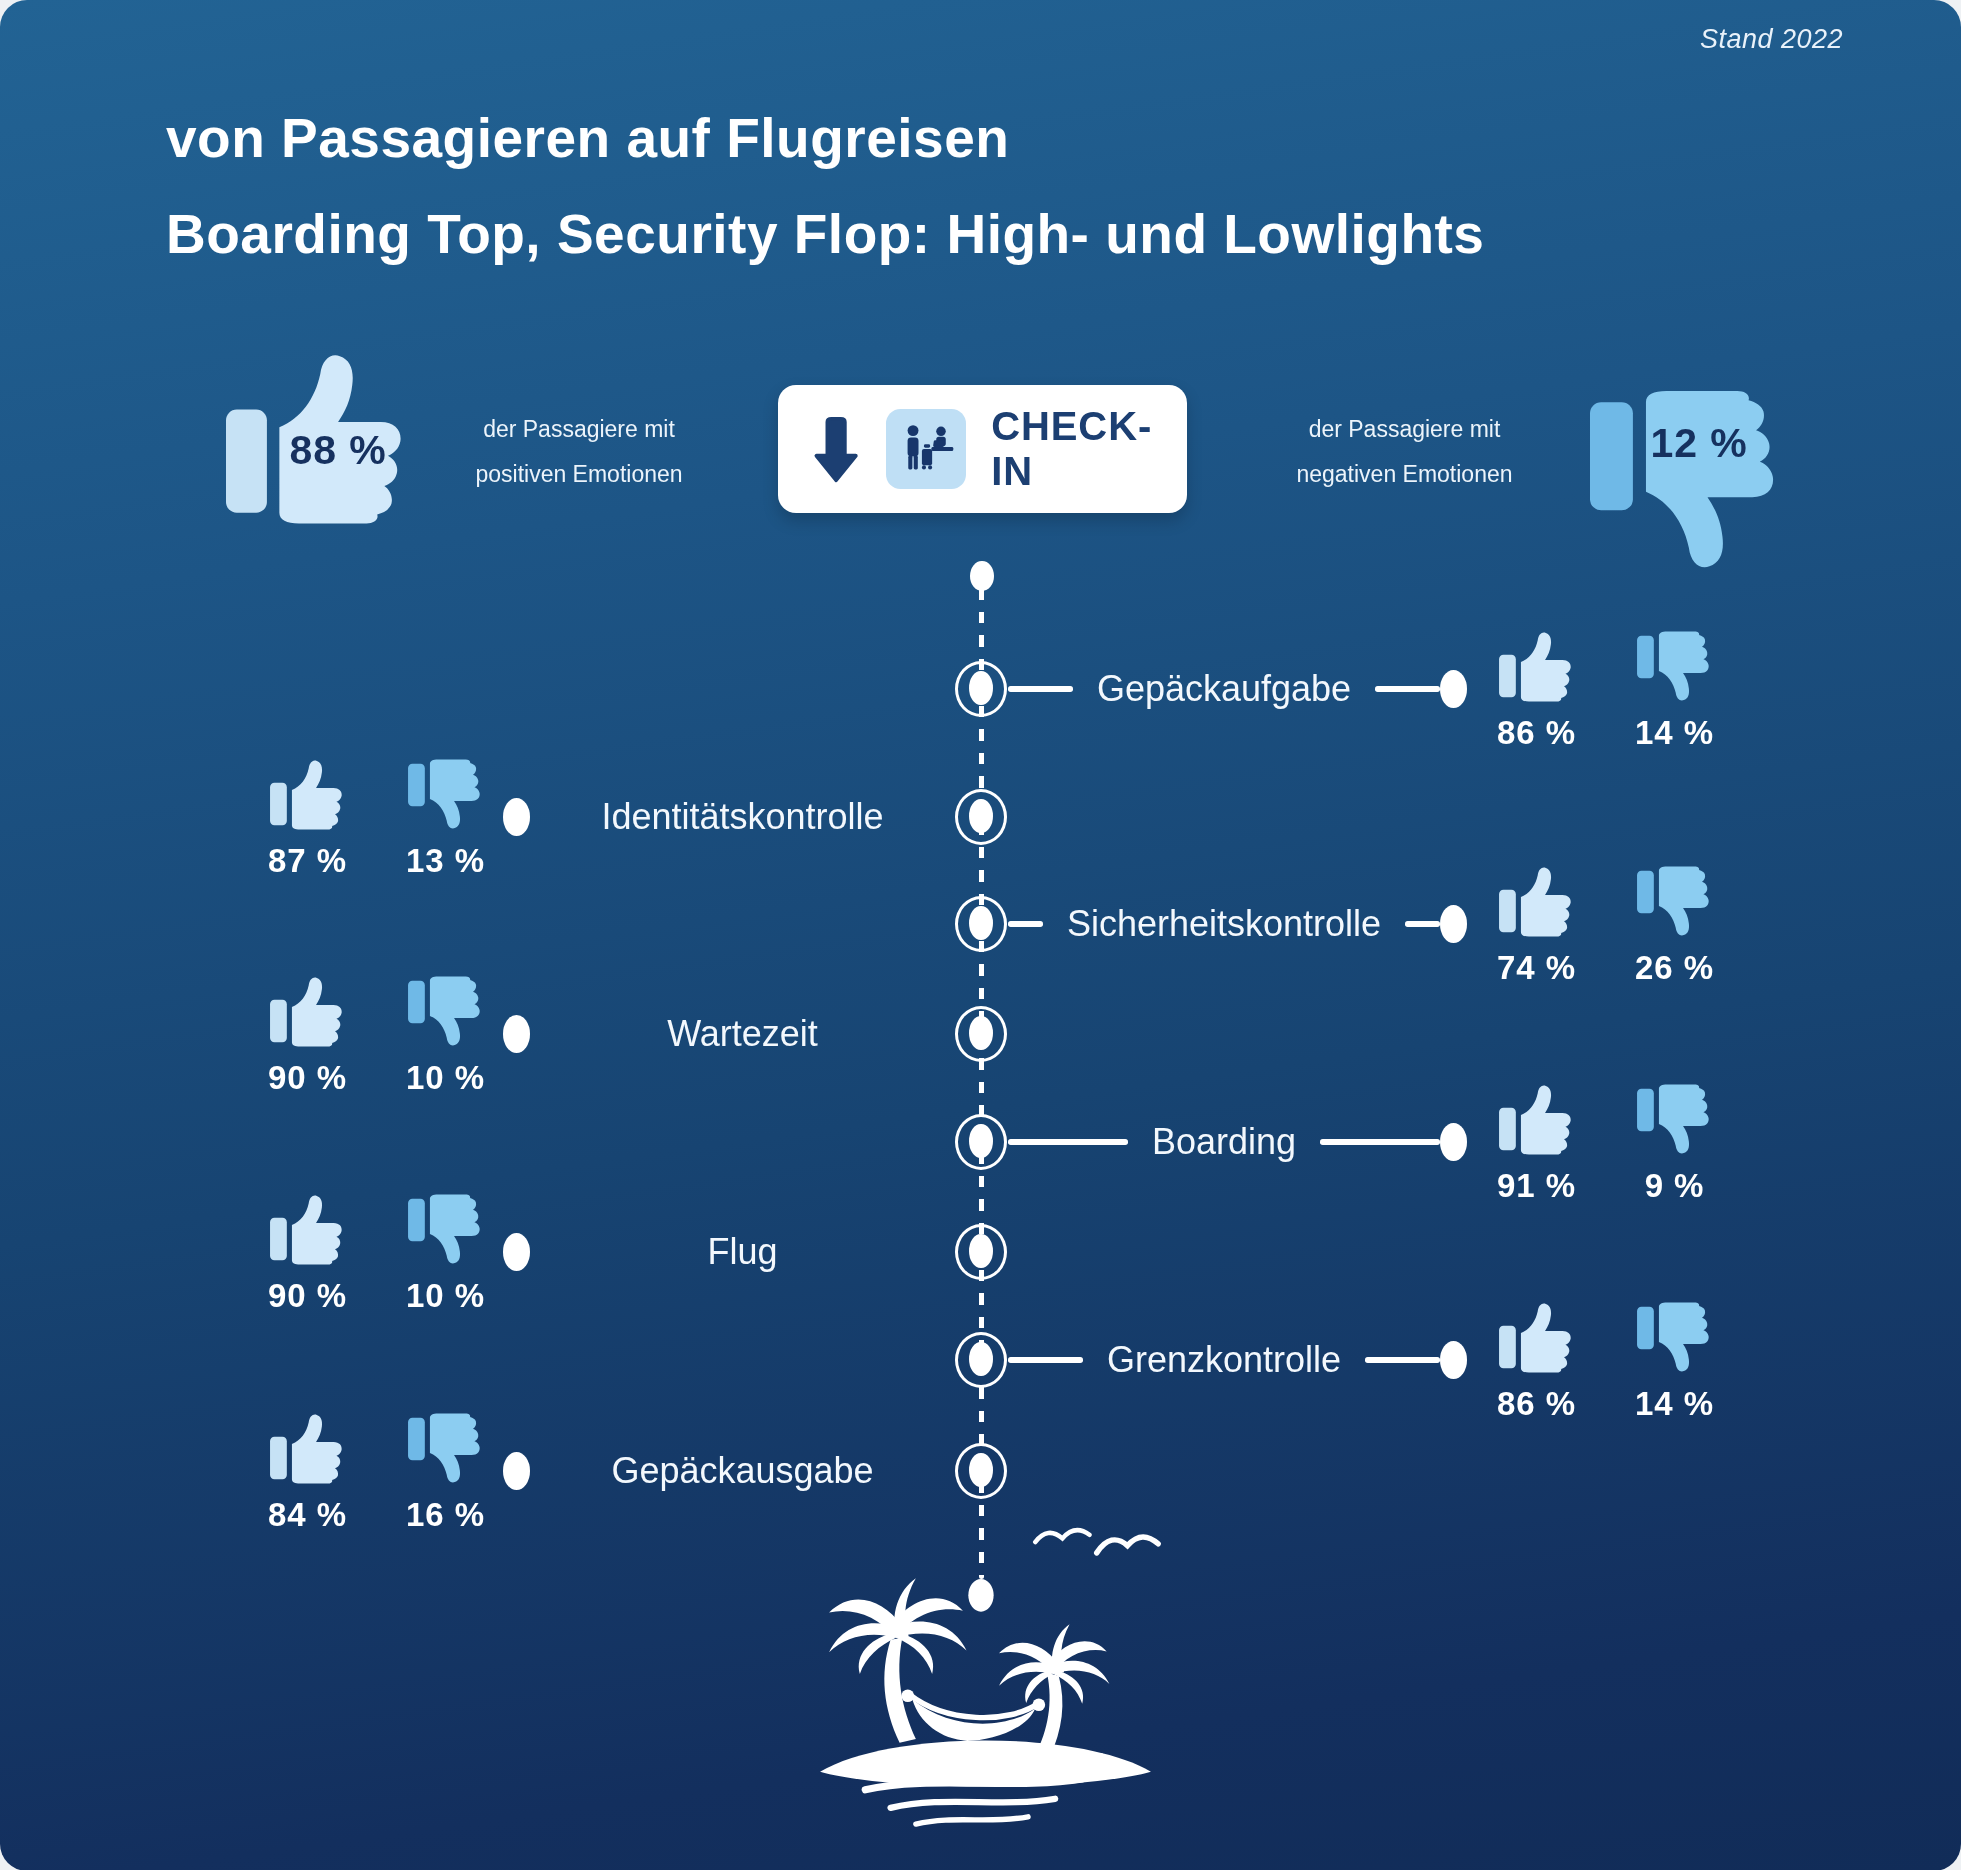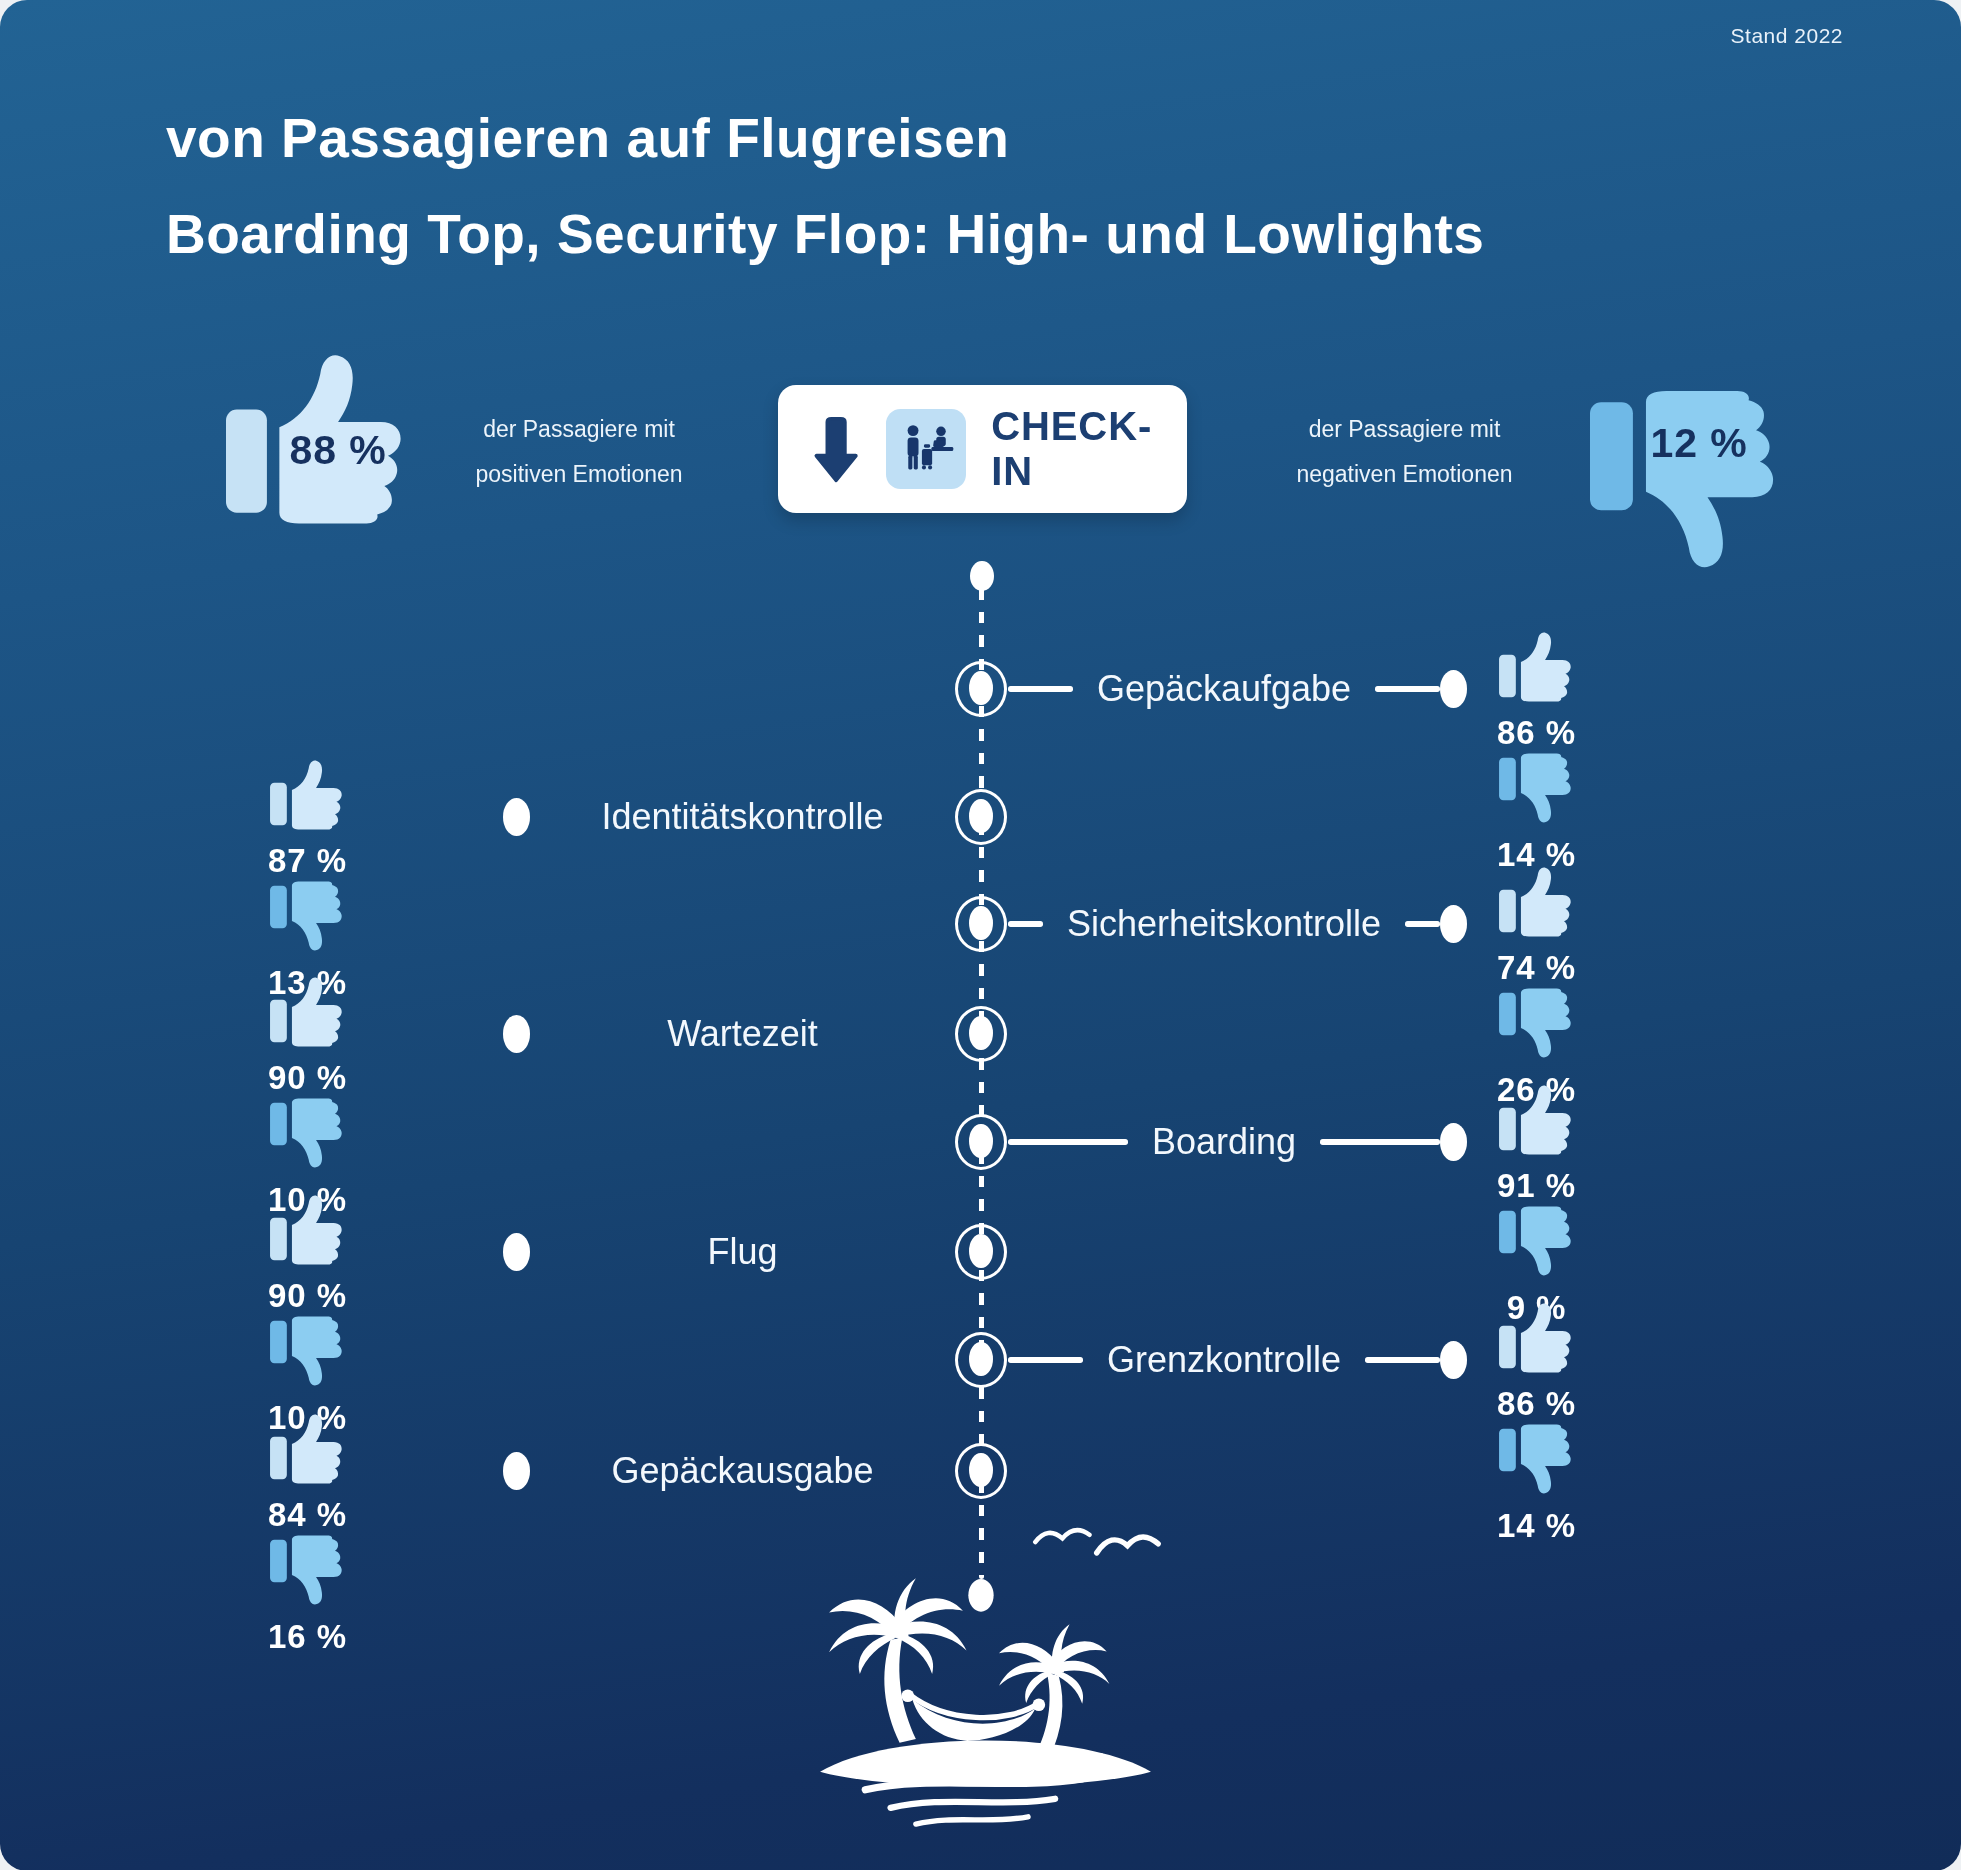--- a/index.html
+++ b/index.html
@@ -11,21 +11,21 @@
     -webkit-font-smoothing:antialiased;
   }
   .card{
     position:absolute;inset:0;
     border-radius:27px;
     background:linear-gradient(172deg,#226394 0%,#1d5586 28%,#174472 58%,#132f5e 88%,#112c58 100%);
     overflow:hidden;
   }
   .stand{
     position:absolute;top:23.5px;right:118px;
-    color:#e9f2fa;font-size:21px;letter-spacing:0.5px;
+    color:#e9f2fa;font-size:27px;letter-spacing:0.5px;font-style:italic;
   }
   .title{
     position:absolute;left:166px;top:90px;
     color:#ffffff;font-size:55px;font-weight:700;
     line-height:96px;letter-spacing:0.5px;
   }
   
   .bigthumb{position:absolute;}
   .bigthumb .pct{
     position:absolute;color:#16315f;font-weight:700;font-size:41px;
@@ -76,21 +76,21 @@
   .seg{flex:1;height:5.4px;background:#ffffff;border-radius:2.7px;}
   .slabel{
     padding:0 23.5px;color:#f3f8fd;font-size:36px;white-space:nowrap;
   }
   .edot{
     position:absolute;top:44px;width:27px;height:38px;
     background:#ffffff;border-radius:50%;
   }
   .edot.right-d{left:1440px;}
   .edot.left-d{left:503px;}
-  .icons{position:absolute;top:3.6px;display:flex;flex-direction:column;}
+  .icons{position:absolute;top:3.6px;display:flex;gap:51px;}
   .icons.right-i{left:1493px;}
   .icons.left-i{left:264px;}
   .stack{width:87px;display:flex;flex-direction:column;align-items:center;}
   .stack .pct{
     margin-top:11px;color:#ffffff;font-weight:700;font-size:33px;
     letter-spacing:0.9px;white-space:nowrap;
   }
   
   .island{position:absolute;left:764px;top:1502px;}
 </style>

